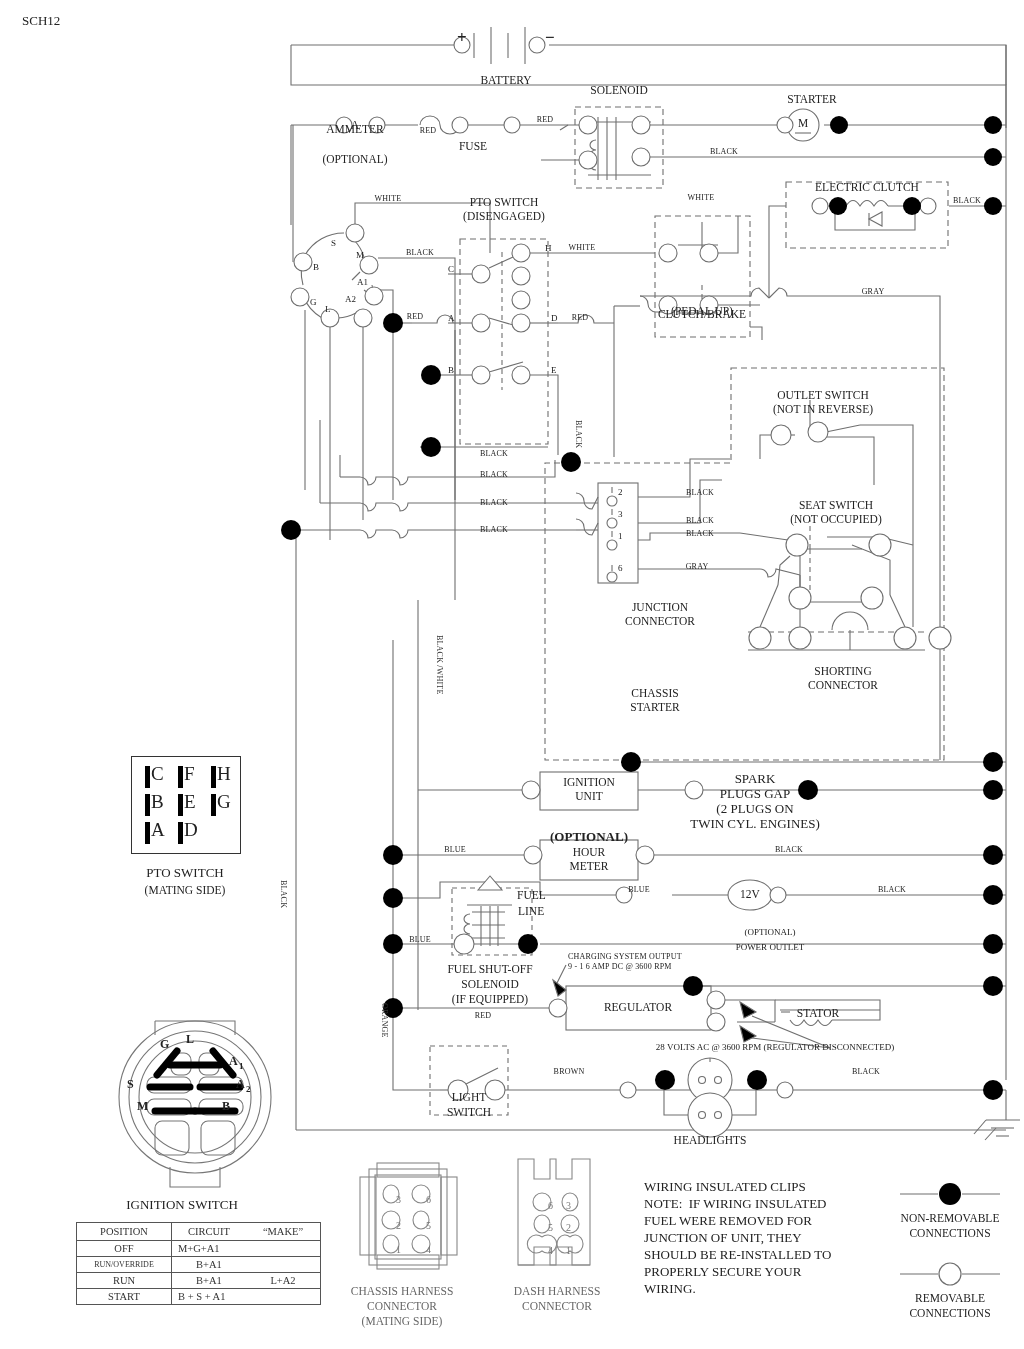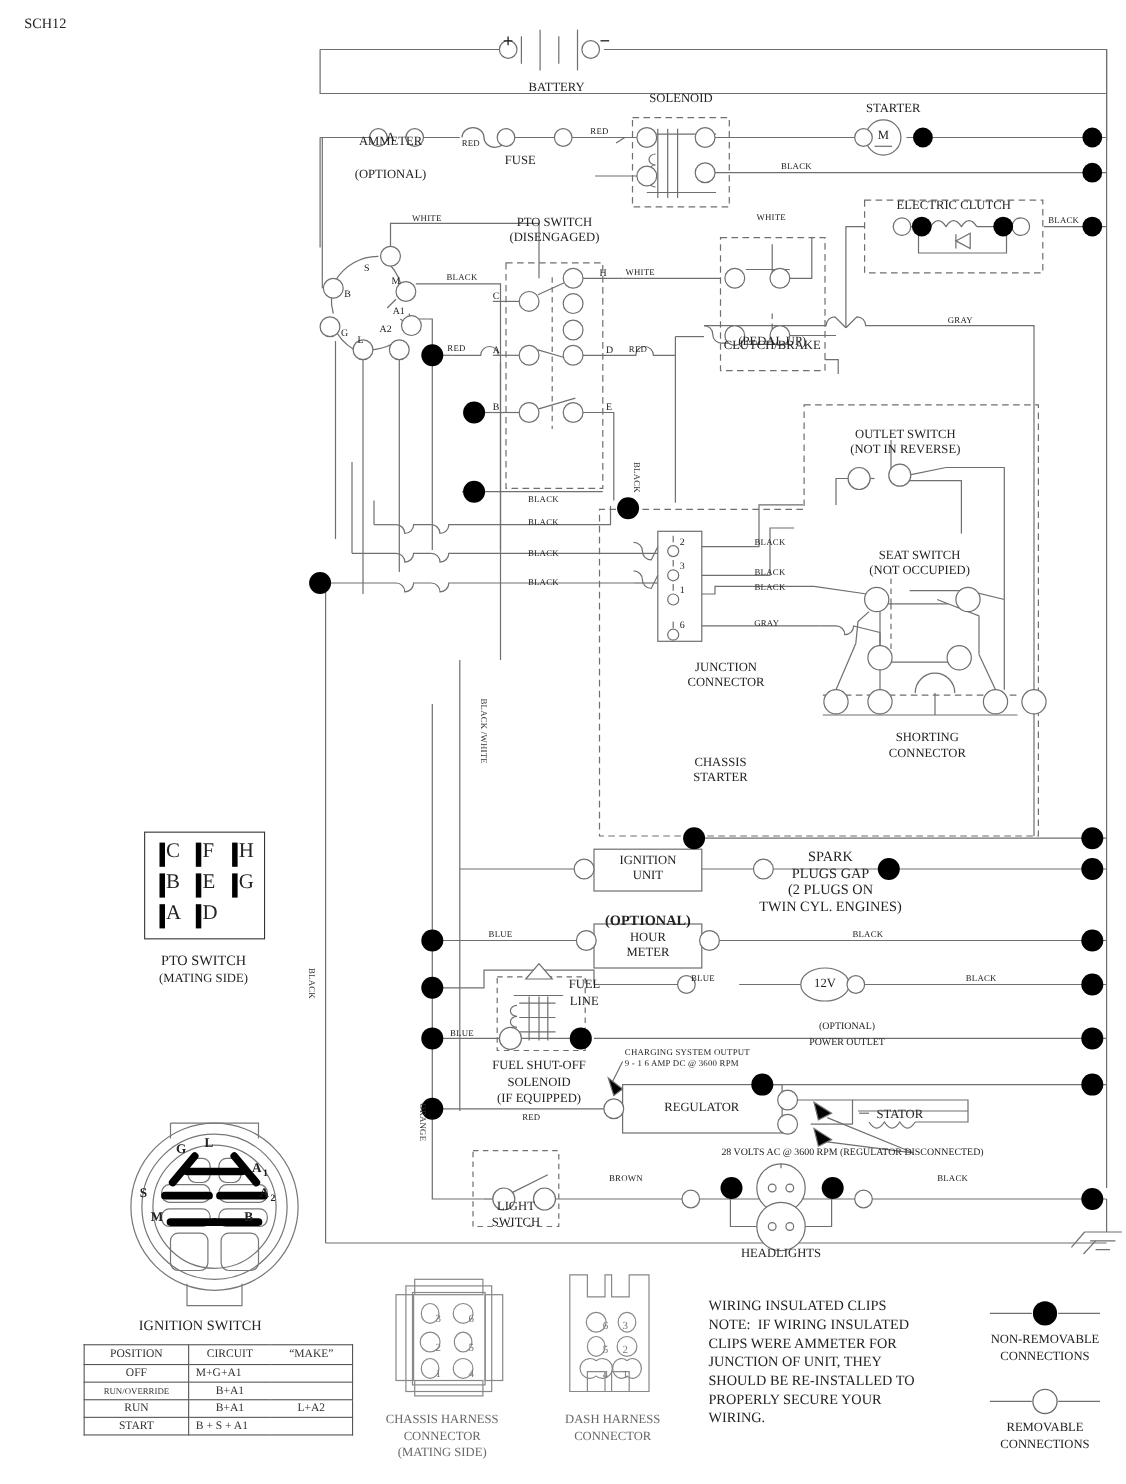--- a/index.html
+++ b/index.html
@@ -618,21 +618,21 @@
   <div class="t" style="left:566px;top:1200px;font-size:10px;color:#777">3</div>
   <div class="t" style="left:548px;top:1222px;font-size:10px;color:#777">5</div>
   <div class="t" style="left:566px;top:1222px;font-size:10px;color:#777">2</div>
   <div class="t" style="left:548px;top:1245px;font-size:10px;color:#777">4</div>
   <div class="t" style="left:566px;top:1245px;font-size:10px;color:#777">1</div>
   <div class="t c md" style="left:557px;top:1285px;color:#666">DASH HARNESS</div>
   <div class="t c md" style="left:557px;top:1300px;color:#666">CONNECTOR</div>
 
   <div class="t lg" style="left:644px;top:1180px">WIRING INSULATED CLIPS</div>
   <div class="t lg" style="left:644px;top:1197px">NOTE:  IF WIRING INSULATED</div>
-  <div class="t lg" style="left:644px;top:1214px">CLIPS WERE AMMETER FOR</div>
+  <div class="t lg" style="left:644px;top:1214px">FUEL WERE REMOVED FOR</div>
   <div class="t lg" style="left:644px;top:1231px">JUNCTION OF UNIT, THEY</div>
   <div class="t lg" style="left:644px;top:1248px">SHOULD BE RE-INSTALLED TO</div>
   <div class="t lg" style="left:644px;top:1265px">PROPERLY SECURE YOUR</div>
   <div class="t lg" style="left:644px;top:1282px">WIRING.</div>
 
   <svg width="190" height="140" style="left:880px;top:1178px">
     <g stroke="#6f6f6f" stroke-width="1.1">
       <line x1="20" y1="16" x2="58" y2="16"></line>
       <line x1="82" y1="16" x2="120" y2="16"></line>
       <line x1="20" y1="96" x2="58" y2="96"></line>

